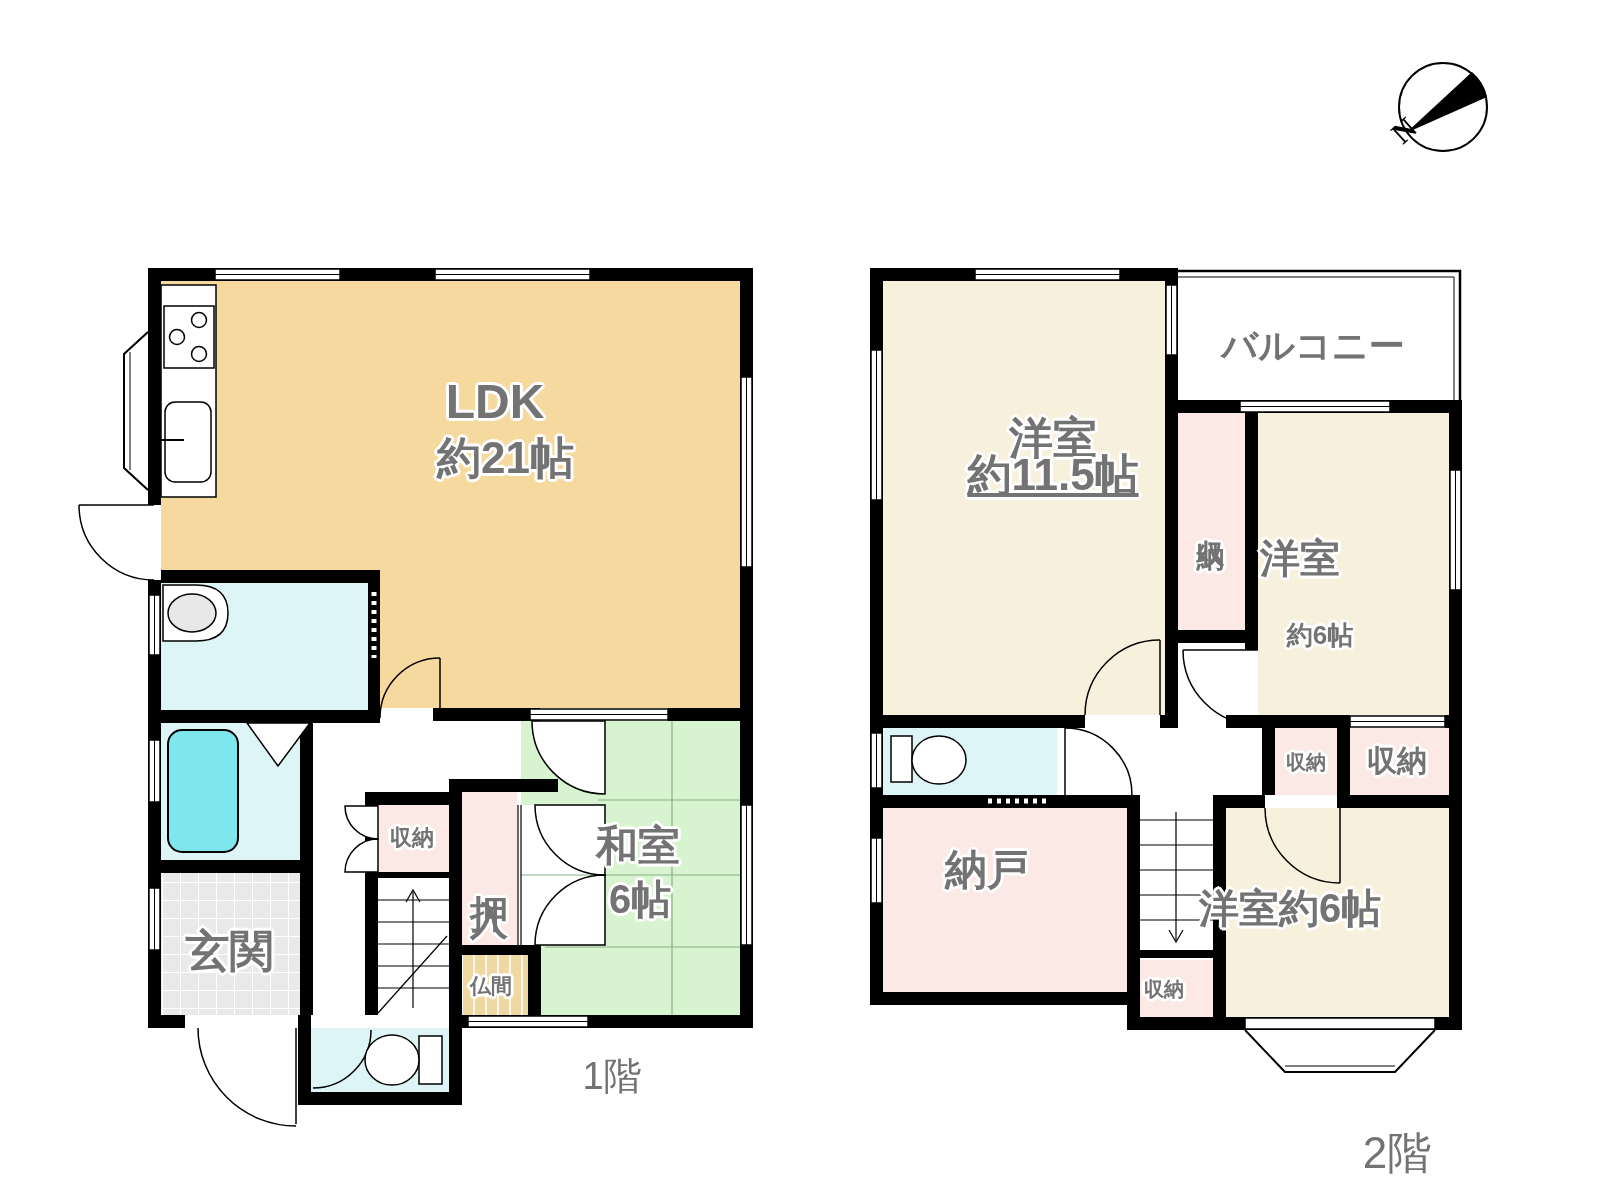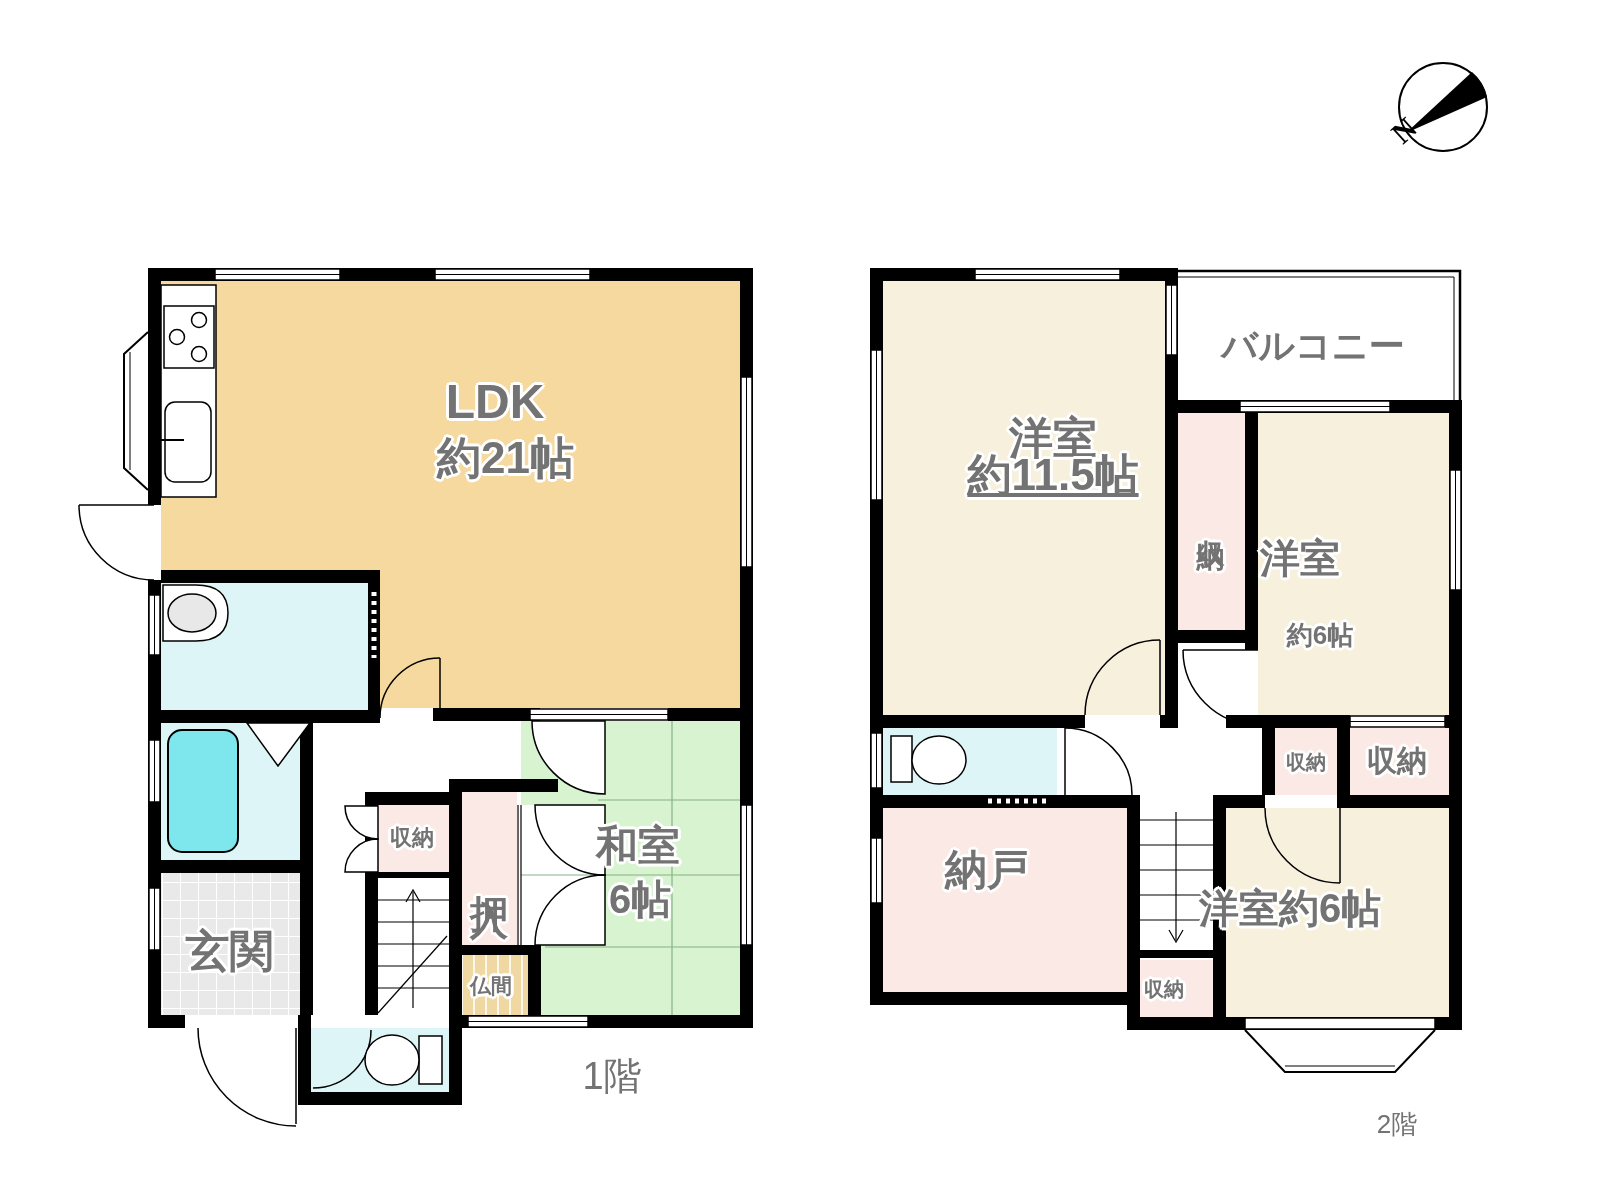--- a/index.html
+++ b/index.html
@@ -309,14 +309,14 @@
   <div class="lbl" style="left:1053px;top:475px;font-size:44px;text-decoration:underline;">約11.5帖</div>
   <div class="lbl" style="left:1313px;top:346px;font-size:36px;">バルコニー</div>
   <div class="lbl vert" style="left:1210px;top:521px;font-size:28px;">収納</div>
   <div class="lbl" style="left:1300px;top:558px;font-size:40px;">洋室</div>
   <div class="lbl" style="left:1320px;top:611px;font-size:26px;margin-top:24px;">約6帖</div>
   <div class="lbl" style="left:1306px;top:762px;font-size:20px;">収納</div>
   <div class="lbl" style="left:1397px;top:761px;font-size:30px;">収納</div>
   <div class="lbl" style="left:987px;top:870px;font-size:42px;">納戸</div>
   <div class="lbl" style="left:1290px;top:908px;font-size:40px;">洋室約6帖</div>
   <div class="lbl" style="left:1164px;top:989px;font-size:20px;">収納</div>
-  <div class="lbl floor-caption" style="left:1397px;top:1124px;font-size:26px;">2階</div>
+  <div class="lbl floor-caption" style="left:1397px;top:1153px;font-size:44px;">2階</div>
 </div>
 
 </body></html>

